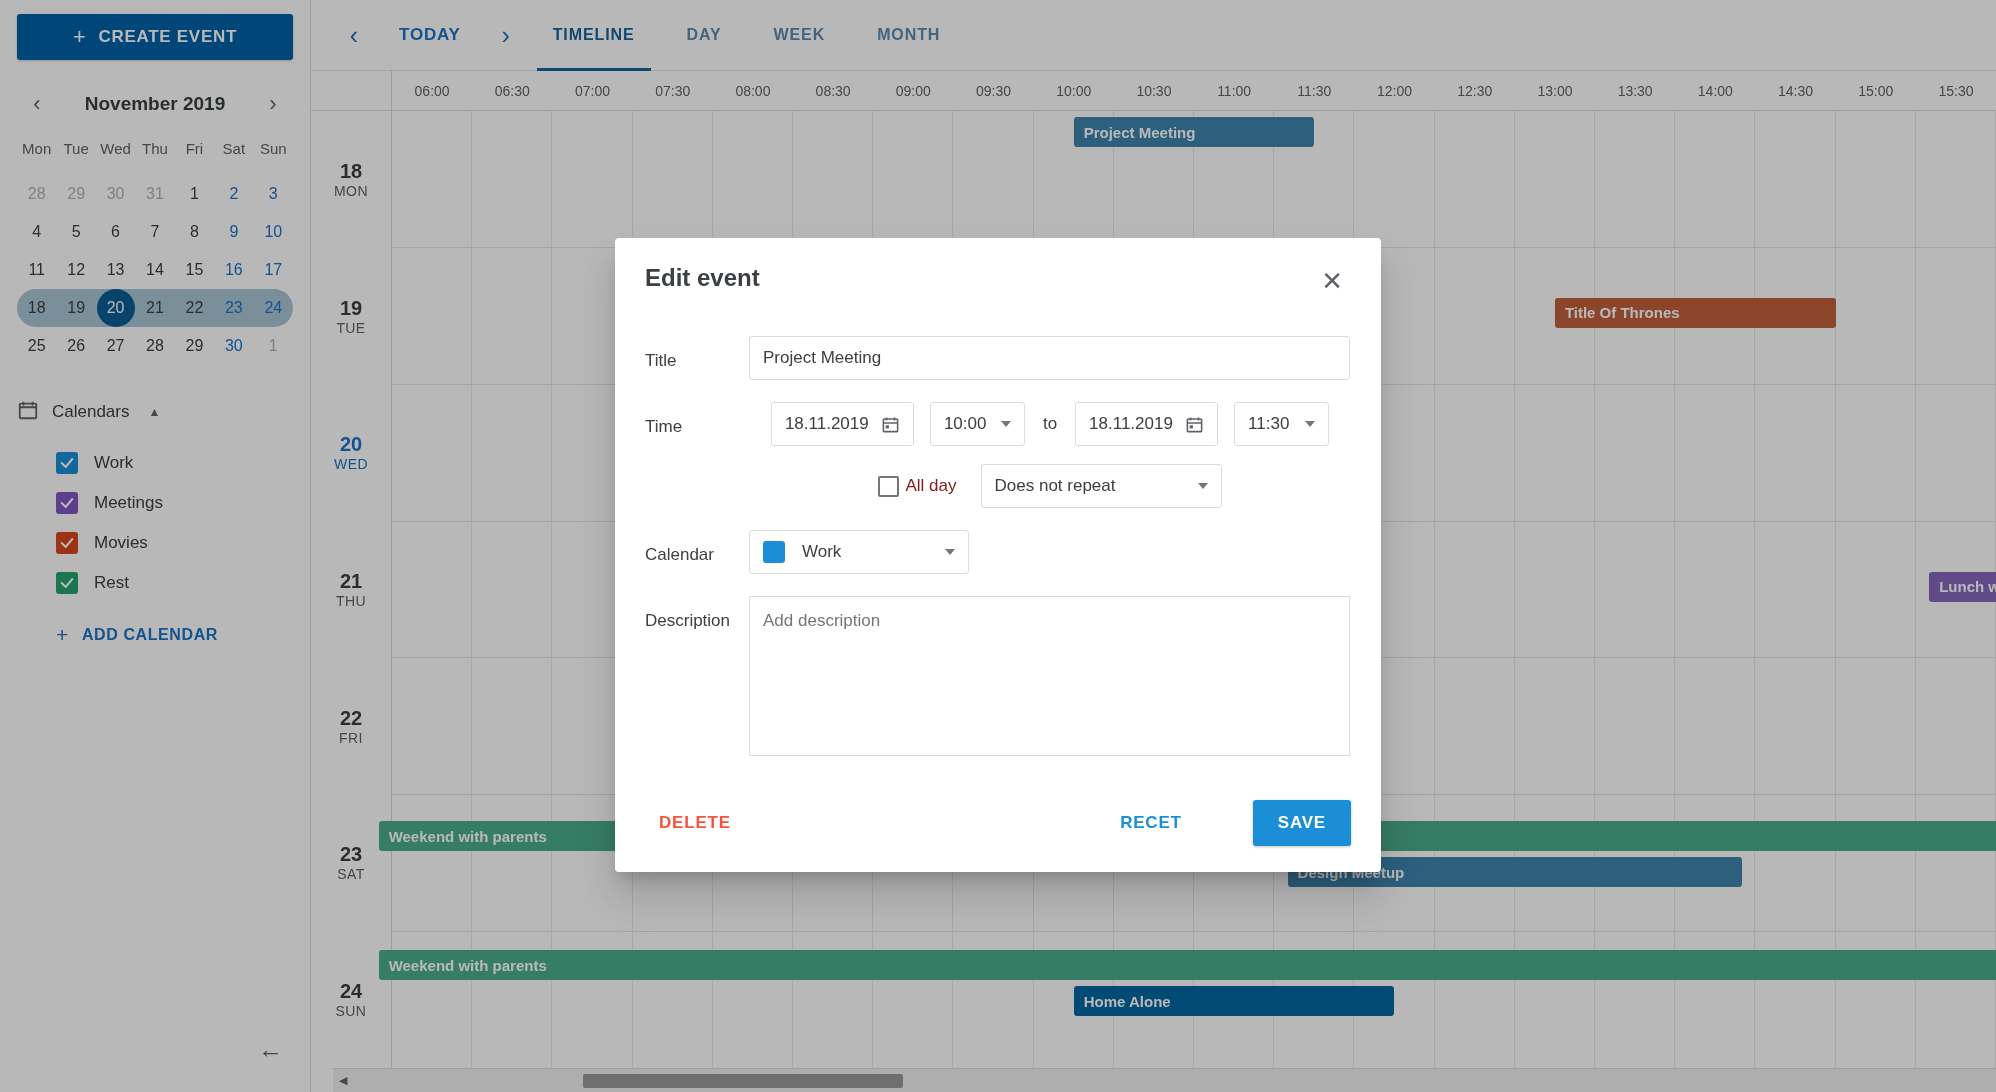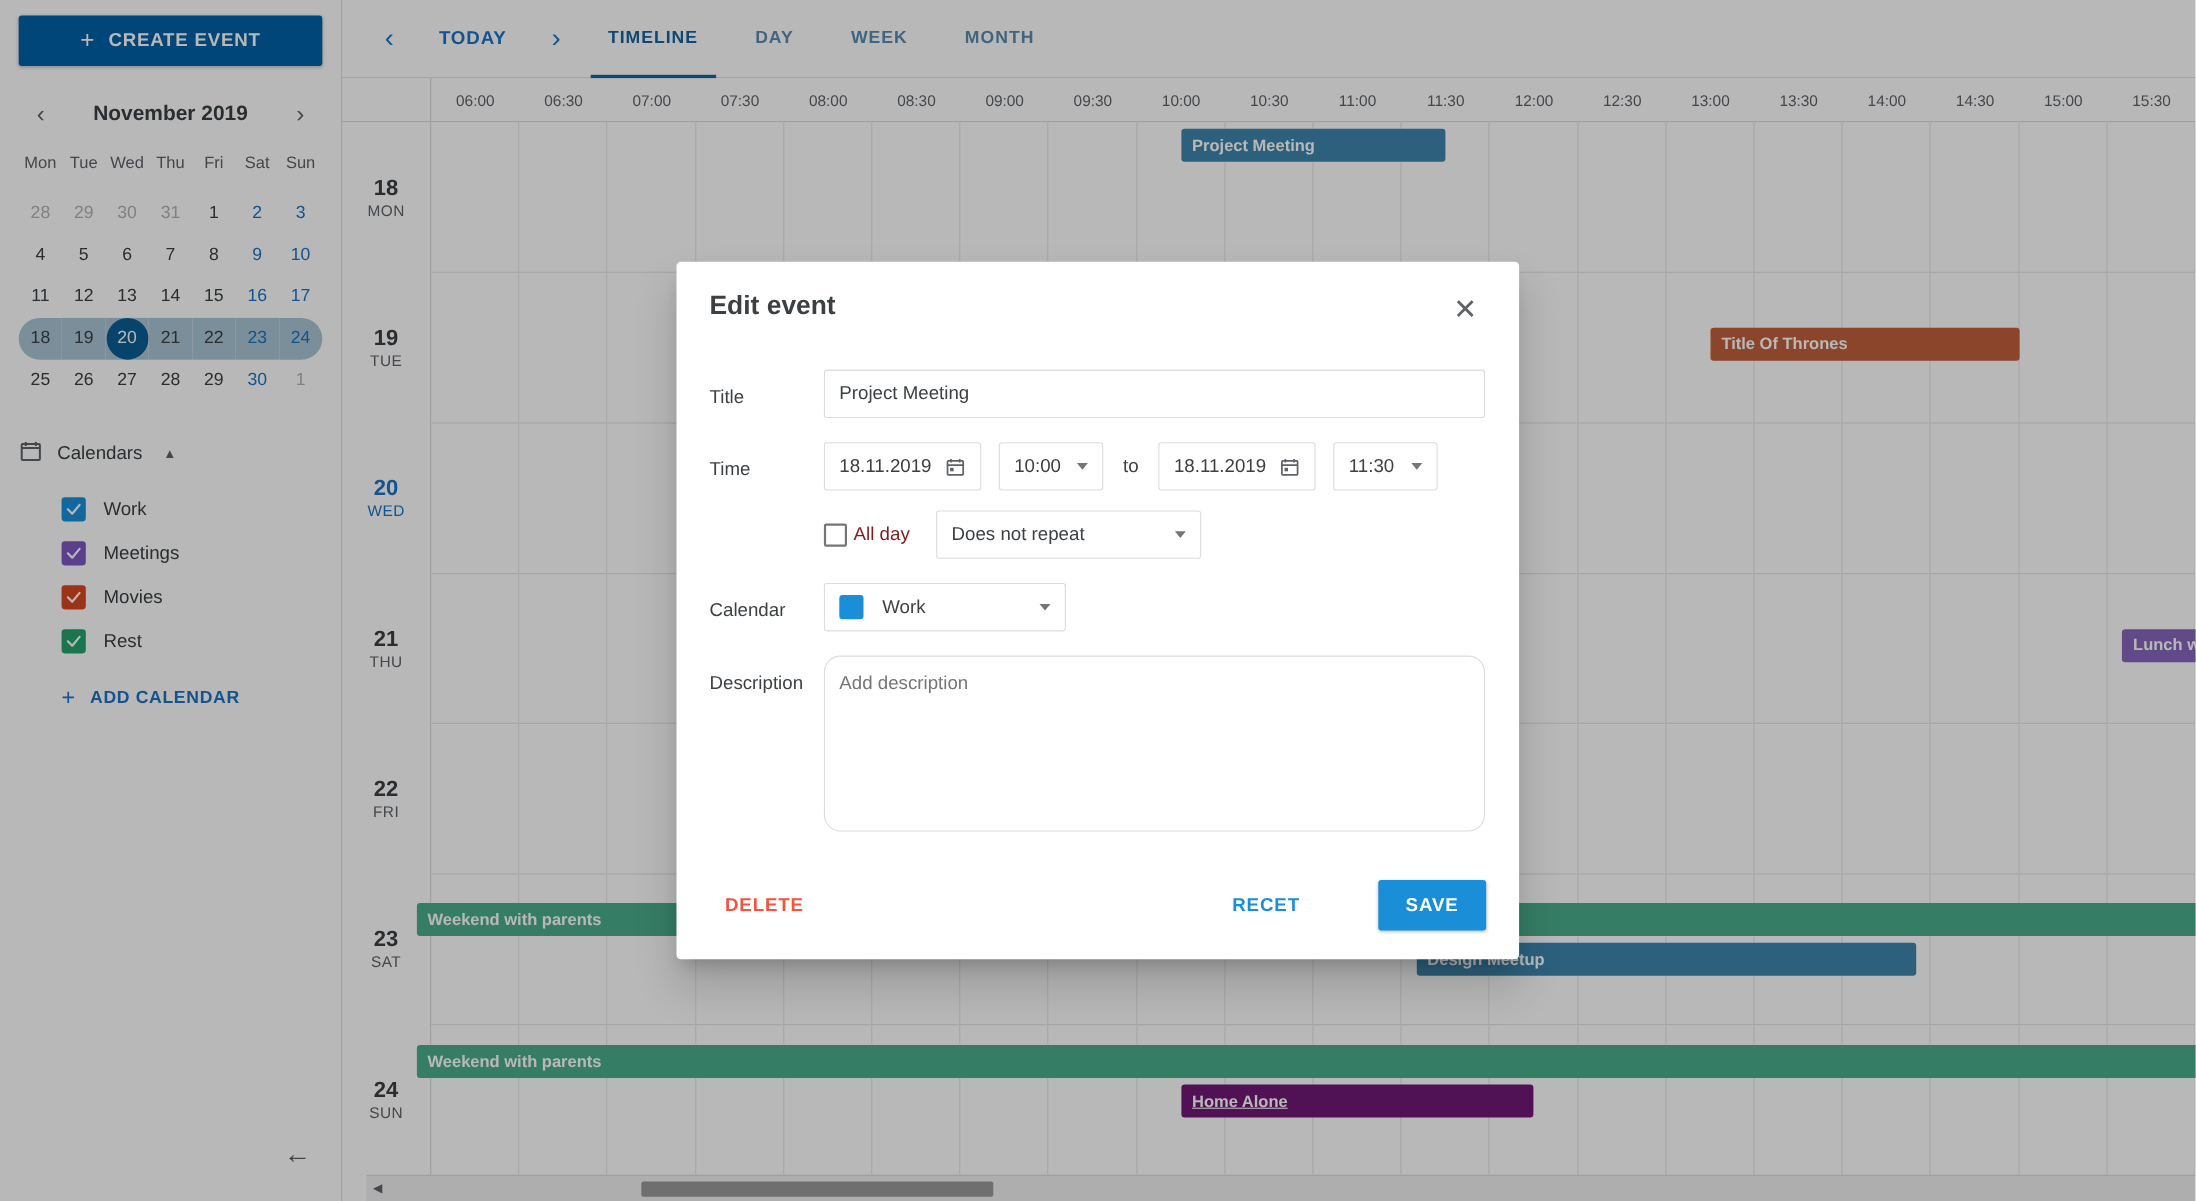--- a/index.html
+++ b/index.html
@@ -160,21 +160,21 @@
   .cal-icon-btn { color: #5f6368; display: flex; align-items: center; }
   .cal-icon-btn svg { width: 19px; height: 19px; }
   .caret-dn {
     width: 0; height: 0; border-left: 5px solid transparent; border-right: 5px solid transparent;
     border-top: 6px solid #757575;
   }
   .allday-row { display: flex; align-items: center; margin-top: 0; }
   .allday-box { width: 21px; height: 21px; border: 2px solid #757575; border-radius: 2px; cursor: pointer; }
   .allday-label { font-size: 17px; color: #7f1d1d; margin-left: 6px; }
   .desc-box {
-    width: 601px; height: 160px; border: 1px solid #dcdcdc; border-radius: 15px;
+    width: 601px; height: 160px; border: 1px solid #dcdcdc; border-radius: 1px;
     padding: 14px 13px; font-size: 17px; color: #9aa0a6; font-family: "Liberation Sans", sans-serif;
     background: #fff; resize: none;
   }
   .md-foot { display: flex; align-items: center; padding: 22px 0 26px 0; gap: 39px; }
   .btn-text {
     background: none; border: none; font-family: "Liberation Sans", sans-serif;
     font-size: 17px; font-weight: 600; letter-spacing: .8px; cursor: pointer; padding: 11px 14px;
   }
   .btn-delete { color: #f4533d; }
   .btn-reset { color: #1a8fd8; margin-left: auto; margin-right: 18px; }
@@ -609,21 +609,21 @@
               <div class="slot"></div>
               <div class="slot"></div>
               <div class="slot"></div>
               <div class="slot"></div>
               <div class="slot"></div>
               <div class="slot"></div>
               <div class="slot"></div>
               <div class="slot"></div>
               <div class="row-events">
                 <div class="event" style="background: rgb(75, 174, 140); left: -0.833333%; width: 103.333%; top: 18px;">Weekend with parents</div>
-                <div class="event" style="background: #701a75; left: 42.5%; width: 20%; top: 54px; text-decoration: underline;">Home Alone</div>
+                <div class="event" style="background: #0369a1; left: 42.5%; width: 20%; top: 54px;">Home Alone</div>
               </div>
             </div>
           </div>
       </div>
       <div id="hscroll">
         <span class="arrow-l">◀</span>
         <div class="thumb"></div>
       </div>
     </section>
   </div>
@@ -639,21 +639,21 @@
 
       <div class="fr">
         <div class="fr-label">Title</div>
         <div class="fr-fields">
           <div class="fld title-input">Project Meeting</div>
         </div>
       </div>
 
       <div class="fr">
         <div class="fr-label">Time</div>
-        <div class="fr-fields" style="flex-direction:row;align-items:center;gap:18px">
+        <div class="fr-fields" style="flex-direction:column;align-items:center;gap:18px">
           <div style="display:flex;align-items:center">
             <div class="fld date">
               <span>18.11.2019</span>
               <span class="cal-icon-btn">
                 <svg viewBox="0 0 24 24" fill="none" stroke="#5f6368" stroke-width="2">
                   <rect x="3" y="5" width="18" height="16" rx="1"></rect>
                     <path d="M3 10h18M7 3v4M17 3v4"></path>
                   <rect x="6" y="13" width="4" height="4" fill="#5f6368" stroke="none"></rect>
                 </svg>
               </span>

